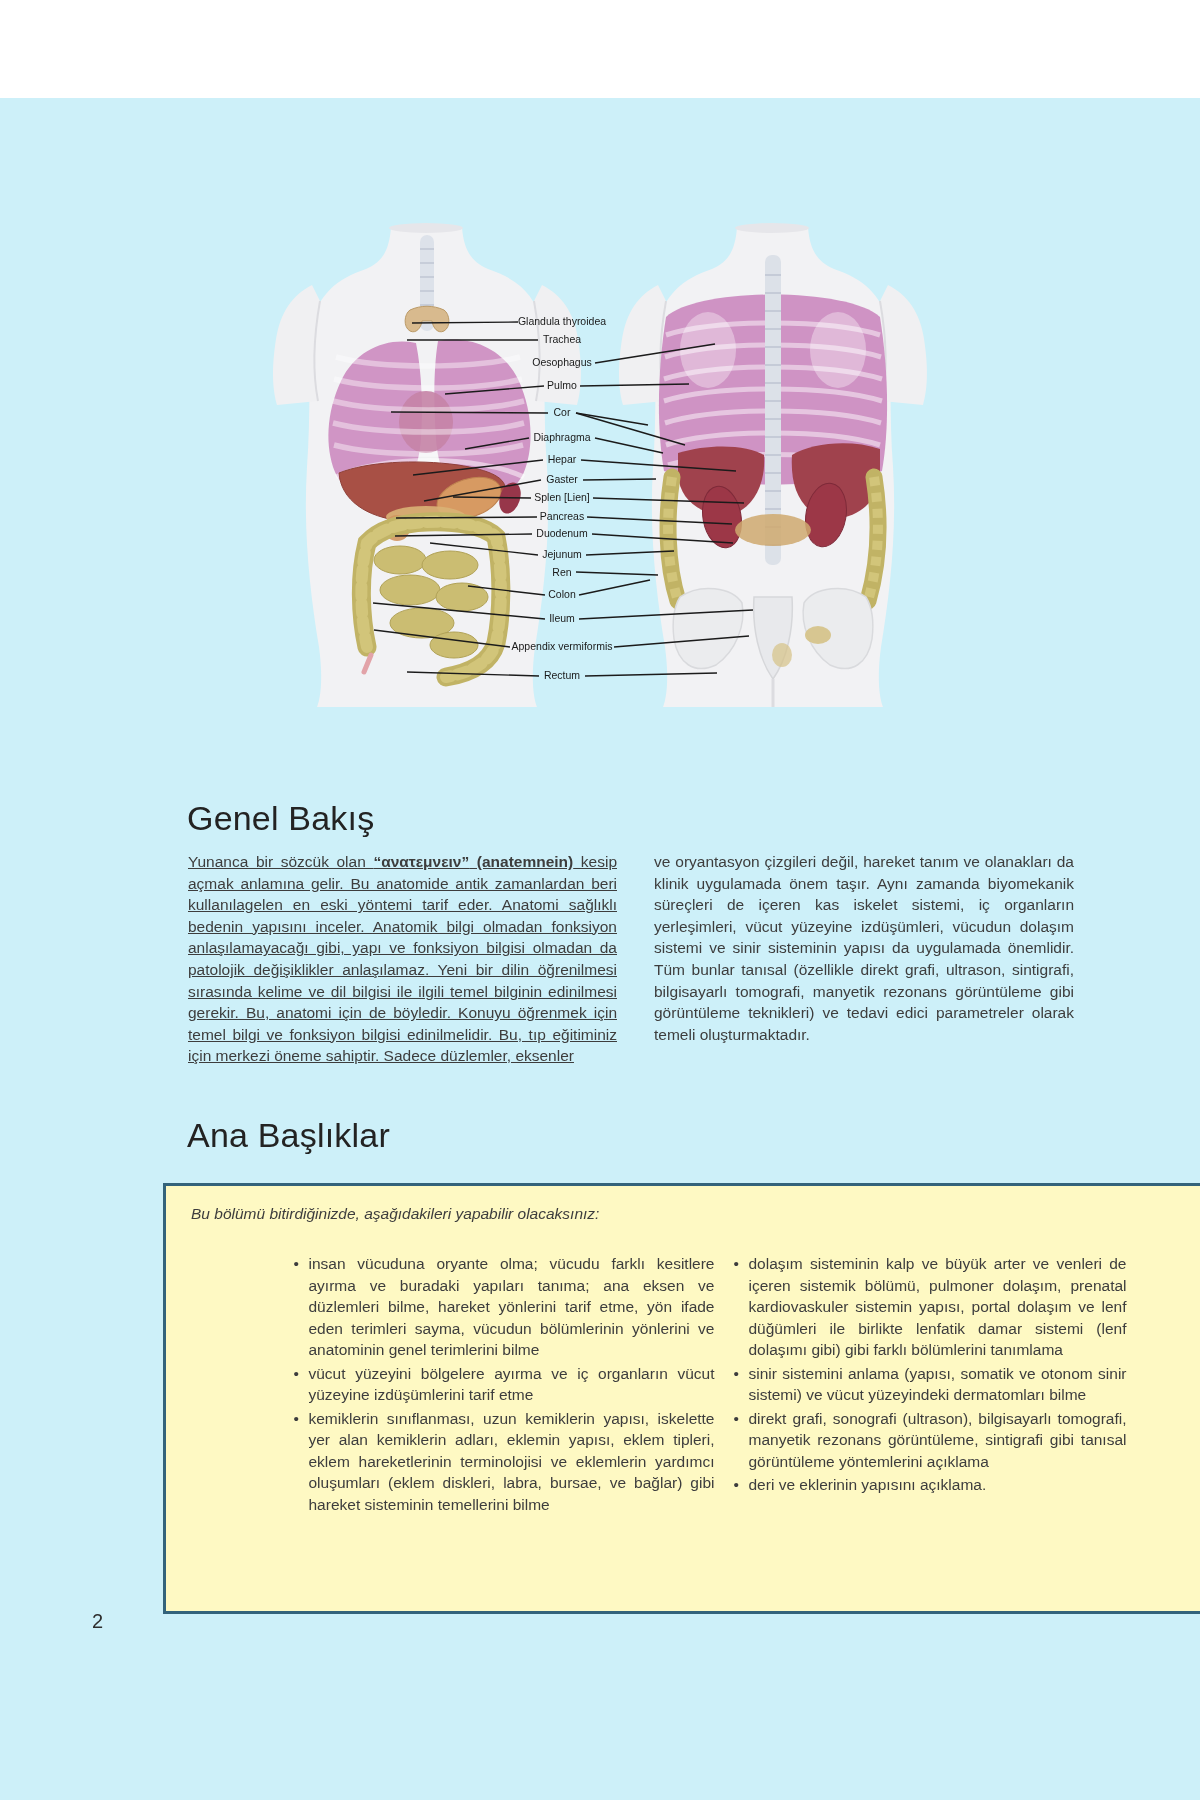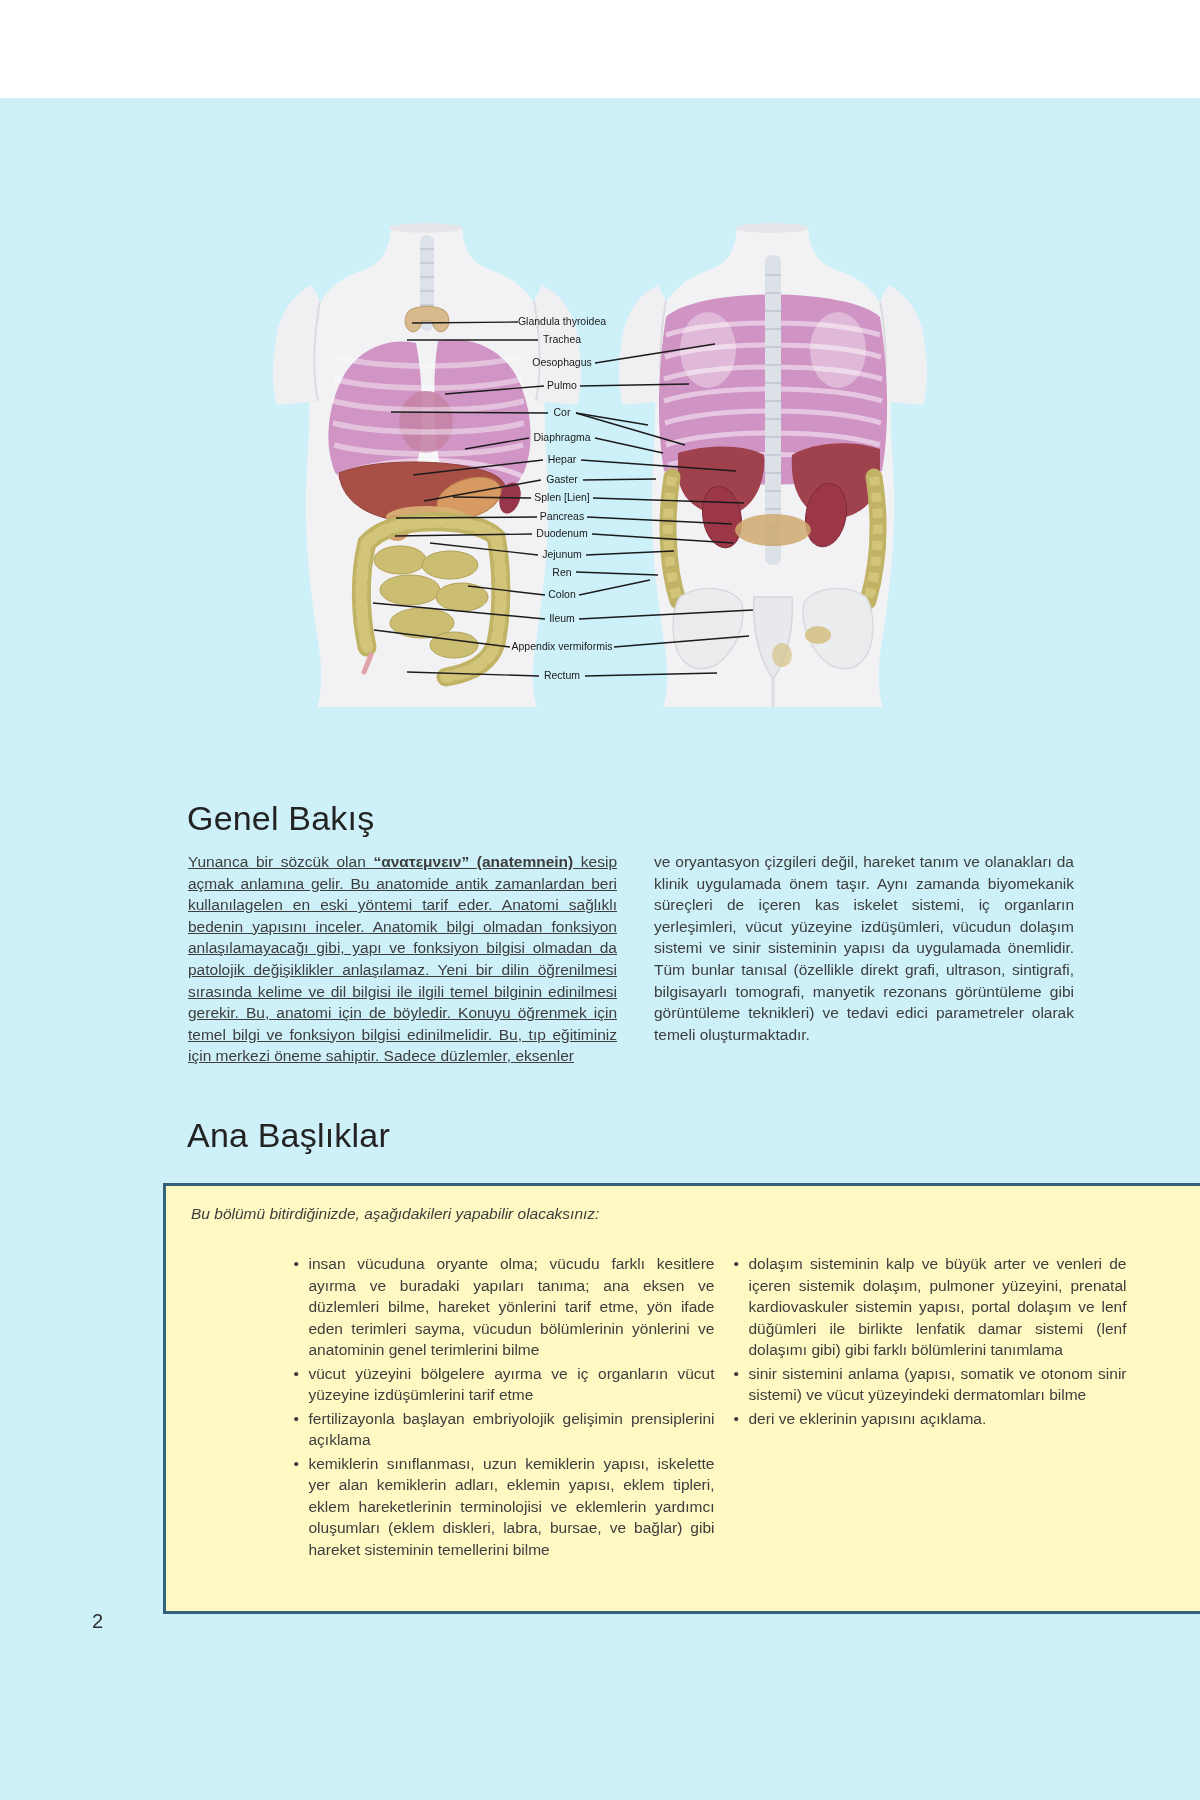--- a/index.html
+++ b/index.html
@@ -190,29 +190,29 @@
   <h1 class="sec" id="topics-heading">Ana Başlıklar</h1>
 
   <div class="topics-box">
     <p class="box-intro">Bu bölümü bitirdiğinizde, aşağıdakileri yapabilir olacaksınız:</p>
     <div class="box-cols">
       <div class="box-col left">
         <ul>
 
         <li class="bullet">insan vücuduna oryante olma; vücudu farklı kesitlere ayırma ve buradaki yapıları tanıma; ana eksen ve düzlemleri bilme, hareket yönlerini tarif etme, yön ifade eden terimleri sayma, vücudun bölümlerinin yönlerini ve anatominin genel terimlerini bilme</li>
             <li class="bullet">vücut yüzeyini bölgelere ayırma ve iç organların vücut yüzeyine izdüşümlerini tarif etme</li>
-            <li class="bullet">fertilizayonla başlayan embriyolojik gelişimin prensiplerini açıklama</li>
             <li class="bullet">kemiklerin sınıflanması, uzun kemiklerin yapısı, iskelette yer alan kemiklerin adları, eklemin yapısı, eklem tipleri, eklem hareketlerinin terminolojisi ve eklemlerin yardımcı oluşumları (eklem diskleri, labra, bursae, ve bağlar) gibi hareket sisteminin temellerini bilme</li>
           </ul>
       </div>
       <div class="box-col right">
         <ul>
 
-        <li class="bullet">dolaşım sisteminin kalp ve büyük arter ve venleri de içeren sistemik dolaşım, pulmoner yüzeyini, prenatal kardiovaskuler sistemin yapısı, portal dolaşım ve lenf düğümleri ile birlikte lenfatik damar sistemi (lenf dolaşımı gibi) gibi farklı bölümlerini tanımlama</li>
+        <li class="bullet">dolaşım sisteminin kalp ve büyük arter ve venleri de içeren sistemik bölümü, pulmoner dolaşım, prenatal kardiovaskuler sistemin yapısı, portal dolaşım ve lenf düğümleri ile birlikte lenfatik damar sistemi (lenf dolaşımı gibi) gibi farklı bölümlerini tanımlama</li>
             <li class="bullet">sinir sistemini anlama (yapısı, somatik ve otonom sinir sistemi) ve vücut yüzeyindeki dermatomları bilme</li>
+            <li class="bullet">direkt grafi, sonografi (ultrason), bilgisayarlı tomografi, manyetik rezonans görüntüleme, sintigrafi gibi tanısal görüntüleme yöntemlerini açıklama</li>
             <li class="bullet">deri ve eklerinin yapısını açıklama.</li>
           </ul>
       </div>
     </div>
   </div>
 
   <div class="page-number">2</div>
 </div>
 
 </body></html>

